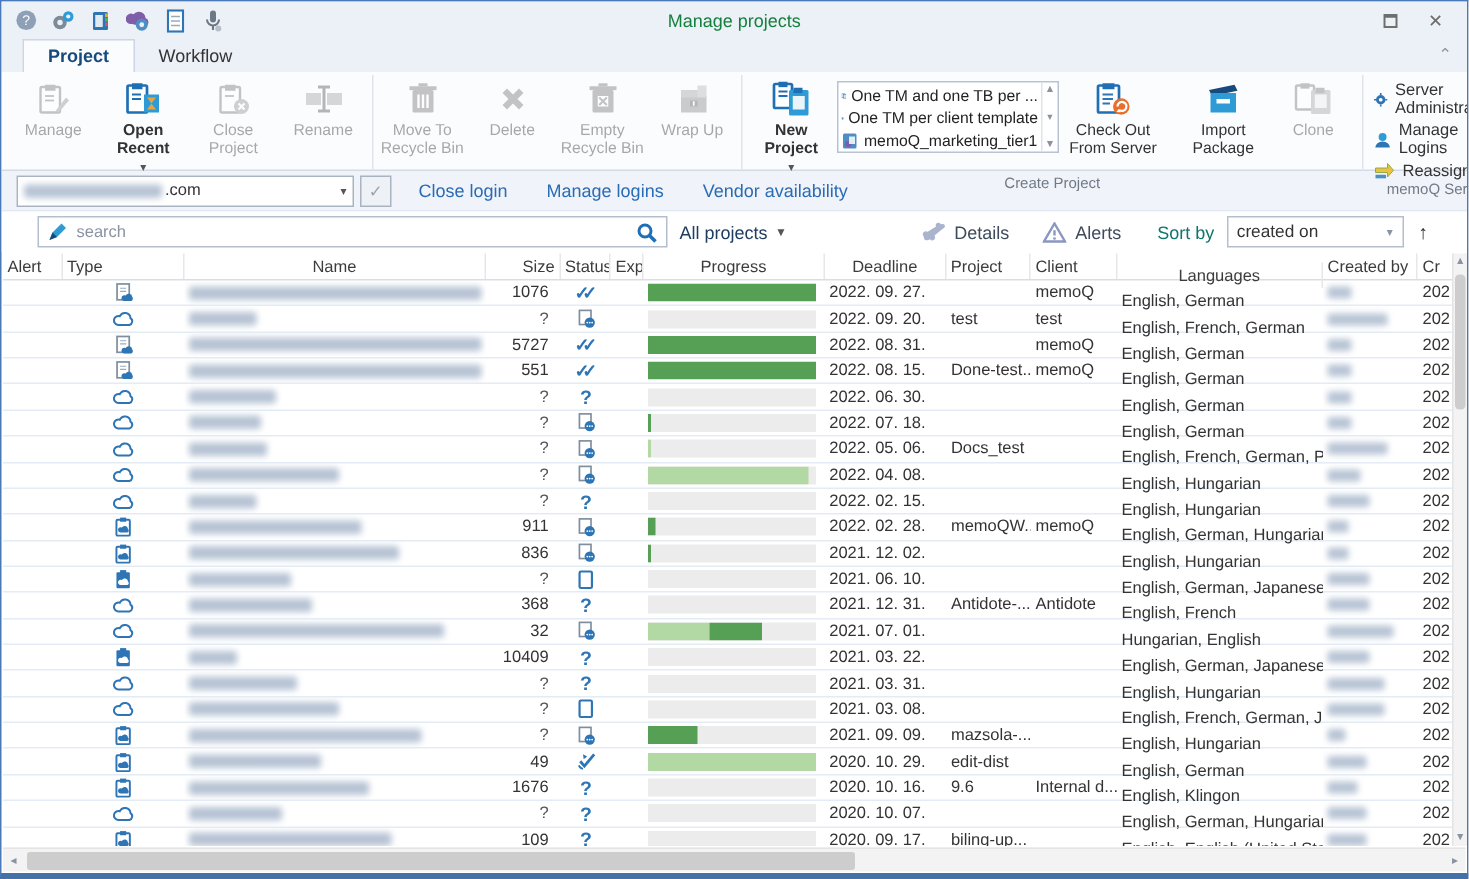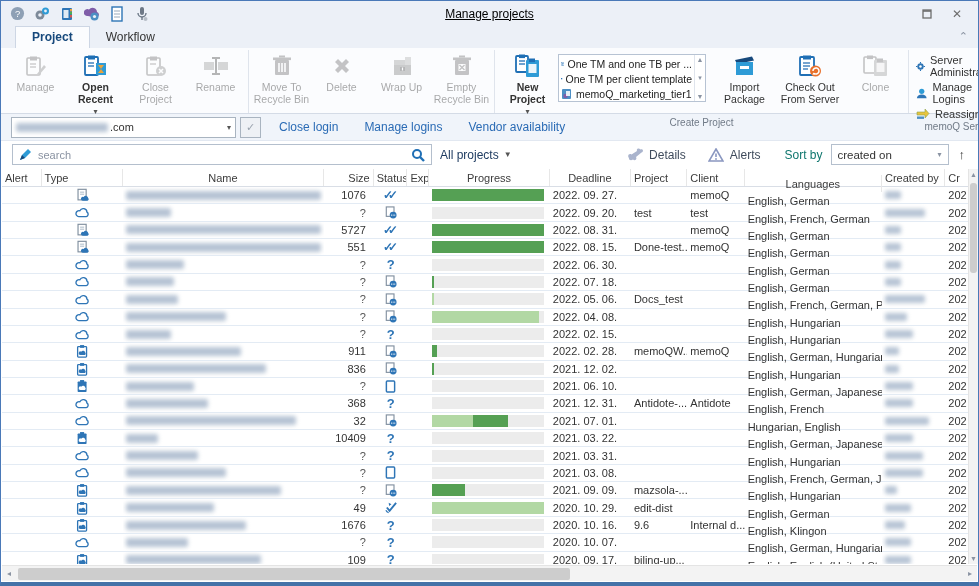--- a/index.html
+++ b/index.html
@@ -4,21 +4,21 @@
 <style>
   * { box-sizing: border-box; margin: 0; padding: 0; }
   html,body { background:#cfd6e0; }
   body { font-family:"Liberation Sans", sans-serif; }
   .window { width:979px; height:586px; background:#fff; position:relative; overflow:hidden;
             border:1px solid #4a79b8; border-bottom:4px solid #4472a8; }
   
   .titlebar { height:25px; background:#ecf0f7; display:flex; align-items:center; position:relative; }
   .qat { display:flex; gap:9px; padding-left:8px; align-items:center; }
   .qat .qicon { width:16px; height:16px; display:inline-flex; align-items:center; justify-content:center; }
-  .win-title { position:absolute; left:0; right:0; text-align:center; font-size:12px; color:#000000; pointer-events:none;text-decoration:underline; }
+  .win-title { position:absolute; left:0; right:0; text-align:center; font-size:12px; color:#15803d; pointer-events:none; }
   .win-controls { margin-left:auto; display:flex; gap:4px; padding-right:8px; z-index:2; }
   .win-btn { width:26px; height:18px; display:flex; align-items:center; justify-content:center; color:#6d6d6d; font-size:12px; cursor:default; }
   
   .tabstrip { height:22px; background:#ecf0f7; display:flex; align-items:flex-end; padding-left:14px; position:relative; }
   .tab { font-size:12px; padding:3px 16px 4px; color:#333; }
   .tab.active { background:#fbfcfe; border:1px solid #cdd6e4; border-bottom:none; color:#17497c; font-weight:bold; }
   .ribbon-collapse { position:absolute; right:10px; top:4px; color:#8a93a2; font-size:11px; }
   
   .ribbon { height:66px; background:#fbfcfe; border-bottom:1px solid #d4dbe6; display:flex; align-items:stretch; padding:2px 0 0 2px; }
   .rgroup { display:flex; flex-direction:column; border-right:1px solid #dfe4ec; padding:0 3px; }
@@ -36,21 +36,21 @@
   .srv-items { display:flex; flex-direction:column; gap:3px; padding:4px 6px 0 4px; }
   .srv-item { display:flex; align-items:center; gap:5px; font-size:11px; color:#333; }
   
   .serverbar { height:27px; background:#f0f4fa; display:flex; align-items:center; gap:18px; padding:0 10px; border-bottom:1px solid #e2e8f1; }
   .combo { width:225px; height:21px; background:#fff; border:1px solid #a9b4c0; display:flex; align-items:center; padding:0 4px; gap:6px; }
   .combo .caret { margin-left:auto; }
   .checkbtn { width:21px; height:21px; border:1px solid #a9b4c0; background:#eef1f5; color:#9aa3ae; font-size:11px; display:flex; align-items:center; justify-content:center; }
   .linkrow { display:flex; gap:26px; }
   .blink { font-size:12px; color:#2a6bb5; }
   
-  .toolrow { height:27px; display:flex; align-items:center; padding:0 11px; gap:8px; background:#fff; }
+  .toolrow { height:27px; display:flex; align-items:center; padding:0 24px; gap:8px; background:#fff; }
   .searchbox { width:420px; height:21px; border:1px solid #b4bfcd; display:flex; align-items:center; padding:0 6px; gap:6px; }
   .searchbox .ph { font-size:11px; color:#8a93a2; flex:1; }
   .filter-dd { font-size:12px; color:#1f3c61; display:flex; gap:5px; align-items:center; margin-right:auto; }
   .toolbtn { display:flex; align-items:center; gap:6px; font-size:12px; color:#3f4b5c; margin-left:14px; }
   .sortlbl { font-size:12px; color:#0f766e; margin-left:16px; }
   .sort-dd { width:118px; height:21px; border:1px solid #b4bfcd; background:#fff; font-size:11.5px; color:#333; display:flex; align-items:center; padding:0 6px; }
   .sort-dd .caret { margin-left:auto; color:#8a93a2; }
   .sort-dir { color:#333; font-size:13px; margin:0 2px; }
   
   .grid { position:absolute; left:1px; right:1px; top:168px; bottom:18px; }
@@ -226,41 +226,41 @@
         <div class="bigbtn disabled">
           <span class="bicon">
               <svg width="22" height="22" viewBox="0 0 22 22">
                 <path d="M4 7 L7 4 L11 8 L15 4 L18 7 L14 11 L18 15 L15 18 L11 14 L7 18 L4 15 L8 11 Z" fill="#777"></path>
               </svg>
             </span>
           <span class="blabel">Delete</span>
         </div>
         <div class="bigbtn disabled">
           <span class="bicon">
+              <svg width="22" height="24" viewBox="0 0 22 24">
+                <rect x="4" y="6" width="14" height="15" rx="1" fill="#777"></rect>
+                <rect x="2" y="3.5" width="18" height="2.6" fill="#777"></rect>
+                <rect x="8" y="1.5" width="6" height="2" fill="#777"></rect>
+                <rect x="7.5" y="10" width="7" height="7" fill="#fff"></rect>
+                <path d="M8.5 11 l5 5 M13.5 11 l-5 5" stroke="#777" stroke-width="1.4"></path>
+              </svg>
+            </span>
+          <span class="blabel">Empty Recycle Bin</span>
+        </div>
+        <div class="bigbtn disabled">
+          <span class="bicon">
               <svg width="24" height="24" viewBox="0 0 24 24">
                 <rect x="4" y="10" width="17" height="11" fill="#888"></rect>
                 <rect x="4" y="6" width="12" height="5" fill="#9aa3ae"></rect>
                 <rect x="15" y="3" width="6" height="8" fill="#b0b7bf"></rect>
                 <rect x="10" y="13" width="5" height="4" fill="#555"></rect>
                 <line x1="12.5" y1="13.5" x2="12.5" y2="16.5" stroke="#fff" stroke-width="1.2"></line>
               </svg>
             </span>
           <span class="blabel">Wrap Up</span>
-        </div>
-        <div class="bigbtn disabled">
-          <span class="bicon">
-              <svg width="22" height="24" viewBox="0 0 22 24">
-                <rect x="4" y="6" width="14" height="15" rx="1" fill="#777"></rect>
-                <rect x="2" y="3.5" width="18" height="2.6" fill="#777"></rect>
-                <rect x="8" y="1.5" width="6" height="2" fill="#777"></rect>
-                <rect x="7.5" y="10" width="7" height="7" fill="#fff"></rect>
-                <path d="M8.5 11 l5 5 M13.5 11 l-5 5" stroke="#777" stroke-width="1.4"></path>
-              </svg>
-            </span>
-          <span class="blabel">Empty Recycle Bin</span>
         </div>
       </div>
     </div>
 
     <div class="rgroup">
       <div class="rgroup-body">
         <div class="bigbtn">
           <span class="bicon">
               <svg width="28" height="26" viewBox="0 0 28 26">
                 <rect x="2" y="3" width="12" height="16" rx="1" fill="#fff" stroke="#1f6fb5" stroke-width="1.8"></rect>
@@ -299,44 +299,44 @@
                 </svg>
               <span>memoQ_marketing_tier1</span>
             </div>
           </div>
           <div class="tpl-scroll">
               <span>▲</span>
               <span>▾</span>
               <span>▼</span>
             </div>
         </div>
-        <div class="bigbtn" style="margin-left:8px">
-          <span class="bicon">
-              <svg width="26" height="24" viewBox="0 0 26 24">
-                <path d="M3 6 L20 2.5 L22 6.5 L5 10 Z" fill="#17497c"></path>
-                <rect x="4" y="8" width="17" height="13" fill="#2e9bd6"></rect>
-                <rect x="8" y="12" width="9" height="3" fill="#fff"></rect>
-              </svg>
-            </span>
-          <span class="blabel">Import Package</span>
-        </div>
         <div class="bigbtn" style="width:70px">
           <span class="bicon">
               <svg width="26" height="24" viewBox="0 0 26 24">
                 <rect x="3" y="3" width="14" height="18" rx="1" fill="#fff" stroke="#1f6fb5" stroke-width="1.8"></rect>
                 <rect x="6" y="1.5" width="8" height="4" fill="#1f6fb5"></rect>
                 <line x1="6" y1="9" x2="13" y2="9" stroke="#2e75b6" stroke-width="1.3"></line>
                 <line x1="6" y1="12" x2="13" y2="12" stroke="#2e75b6" stroke-width="1.3"></line>
                 <line x1="6" y1="15" x2="11" y2="15" stroke="#2e75b6" stroke-width="1.3"></line>
                 <circle cx="18.5" cy="17" r="5.5" fill="#e8702a"></circle>
                 <path d="M16 17 a3 3 0 1 1 1 2.2" fill="none" stroke="#fff" stroke-width="1.5"></path>
                 <path d="M15.2 20.6 l1.6-2 1.2 2.2 z" fill="#fff"></path>
               </svg>
             </span>
           <span class="blabel">Check Out From Server</span>
+        </div>
+        <div class="bigbtn" style="margin-left:8px">
+          <span class="bicon">
+              <svg width="26" height="24" viewBox="0 0 26 24">
+                <path d="M3 6 L20 2.5 L22 6.5 L5 10 Z" fill="#17497c"></path>
+                <rect x="4" y="8" width="17" height="13" fill="#2e9bd6"></rect>
+                <rect x="8" y="12" width="9" height="3" fill="#fff"></rect>
+              </svg>
+            </span>
+          <span class="blabel">Import Package</span>
         </div>
         <div class="bigbtn disabled">
           <span class="bicon">
               <svg width="28" height="24" viewBox="0 0 28 24">
                 <rect x="2" y="3" width="12" height="16" rx="1" fill="#fff" stroke="#6d7886" stroke-width="1.6"></rect>
                 <rect x="5" y="1.5" width="6" height="3.6" fill="#6d7886"></rect>
                 <rect x="12" y="6" width="13" height="16" rx="1" fill="#9aa3ae"></rect>
                 <rect x="15" y="4.5" width="6" height="3.6" fill="#6d7886"></rect>
                 <rect x="14.5" y="9" width="8" height="9" fill="#fff" opacity=".8"></rect>
               </svg>

